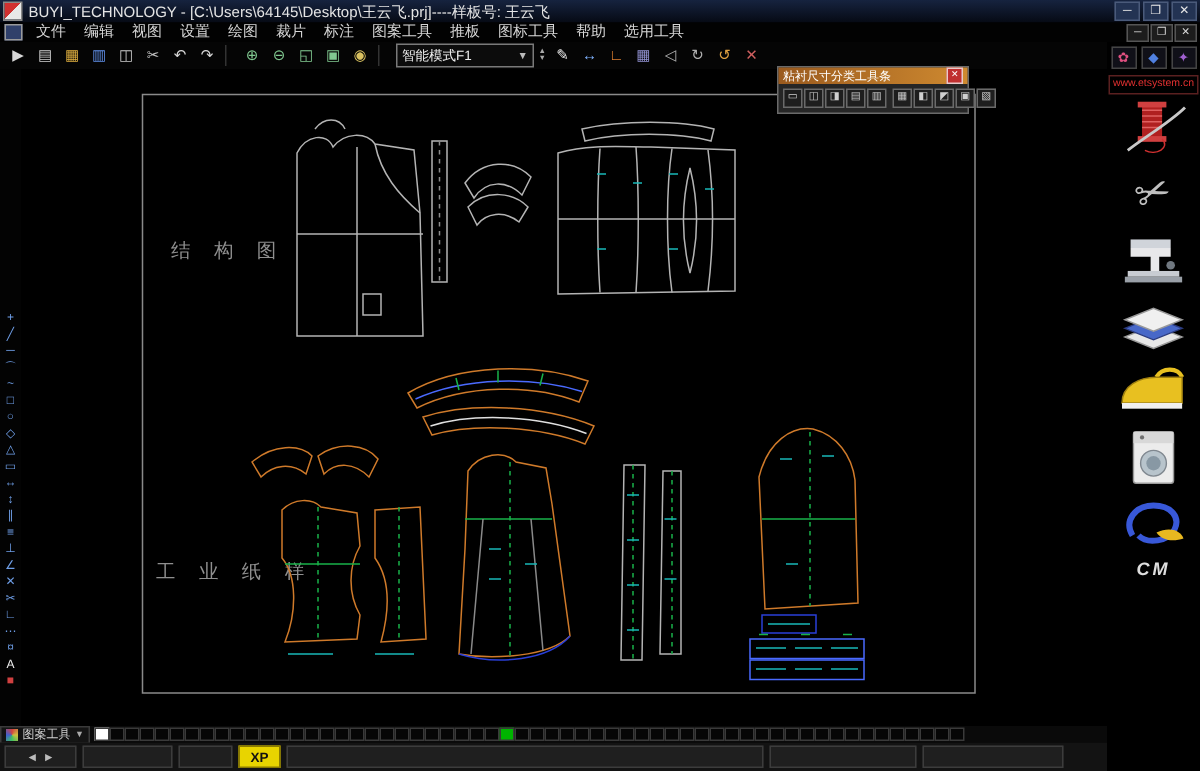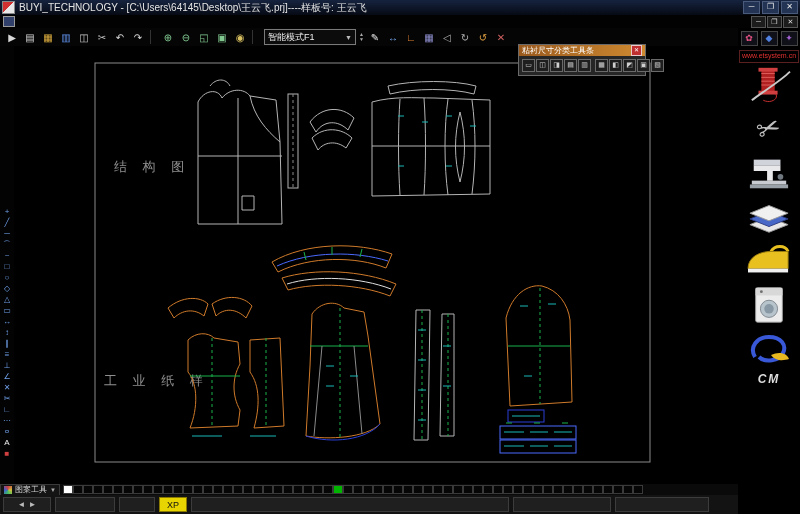--- a/index.html
+++ b/index.html
@@ -84,37 +84,51 @@
   .fill-icon{width:8px;height:8px;background:conic-gradient(#d04040,#d0c040,#40c060,#4060d0,#d04040);flex:none;}
   .fill-caret{font-size:6px;color:#aaa;}
   .swatches{display:flex;height:9px;}
   .swatch{width:10px;height:9px;border:1px solid #3a3a3a;box-sizing:border-box;flex:none;}
 
   
   .statusbar{left:0;top:495px;width:738px;height:19px;background:#131313;display:flex;align-items:center;gap:4px;padding:0 3px;box-sizing:border-box;}
   .st-seg{height:13px;background:#1f1f1f;border:1px solid #3c3c3c;color:#bbb;font-size:8px;
           display:flex;align-items:center;justify-content:center;gap:3px;}
   .st-badge{height:13px;min-width:26px;background:#e8d400;border:1px solid #8a7a00;color:#111;
-            font-size:9px;font-weight:normal;display:flex;align-items:center;justify-content:center;}
+            font-size:9px;font-weight:bold;display:flex;align-items:center;justify-content:center;}
 </style>
 </head>
 <body>
 
 <div class="abs titlebar">
   <div class="app-icon"></div>
   <div class="title-text">BUYI_TECHNOLOGY - [C:\Users\64145\Desktop\王云飞.prj]----样板号: 王云飞</div>
   <div class="win-btns">
     <div class="win-btn">─</div>
     <div class="win-btn">❐</div>
     <div class="win-btn">✕</div>
   </div>
 </div>
 
 <div class="abs menubar">
   <div class="mdi-doc-icon"></div>
+  <div id="menu-items" style="display:flex;">
+      <div class="menu-item">文件</div>
+      <div class="menu-item">编辑</div>
+      <div class="menu-item">视图</div>
+      <div class="menu-item">设置</div>
+      <div class="menu-item">绘图</div>
+      <div class="menu-item">裁片</div>
+      <div class="menu-item">标注</div>
+      <div class="menu-item">图案工具</div>
+      <div class="menu-item">推板</div>
+      <div class="menu-item">图标工具</div>
+      <div class="menu-item">帮助</div>
+      <div class="menu-item">选用工具</div>
+    </div>
   <div class="mdi-btns">
     <div class="mdi-btn">─</div>
     <div class="mdi-btn">❐</div>
     <div class="mdi-btn">✕</div>
   </div>
 </div>
 
 <div class="abs toolbar">
   <div id="tb-left" style="display:flex;align-items:center;">
       <div class="tb-icon" style="color: rgb(216, 216, 216);">▶</div>

